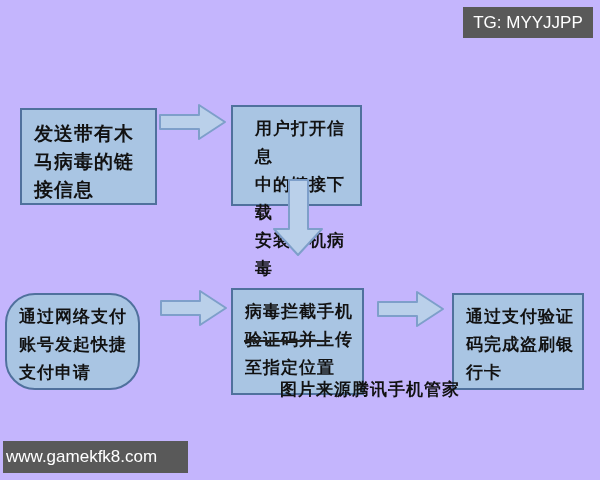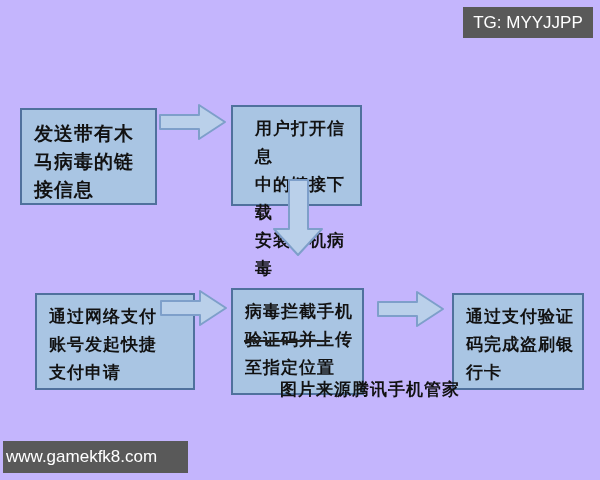--- a/index.html
+++ b/index.html
@@ -23,21 +23,21 @@
     font-weight: bold;
     white-space: pre-line;
     font-size: 17px;
     line-height: 28px;
     padding: 8px 0 0 12px;
     letter-spacing: 1px;
     margin-top: 32px;
   }
   #node-0 { left: 20px;  top: 76px;  width: 137px; height: 97px;  font-size: 19px; padding-top: 10px;}
   #node-1 { left: 231px; top: 73px;  width: 131px; height: 101px; padding-left: 22px; }
-  #node-2 { left: 35px;  top: 261px; width: 160px; height: 97px;  }
+  #node-2 { left: 5px;  top: 261px; width: 135px; height: 97px; border-radius: 30px;  }
   #node-3 { left: 231px; top: 256px; width: 133px; height: 107px; }
   #node-4 { left: 452px; top: 261px; width: 132px; height: 97px;  }
   .arrow { position: absolute; }
   #arrow-1 { left: 158px; top: 102px; }
   #arrow-2 { left: 272px; top: 178px; }
   #arrow-3 { left: 159px; top: 288px; }
   #arrow-4 { left: 376px; top: 289px; }
   .arrow-shape {
     fill: var(--arrow-fill);
     stroke: var(--arrow-border);

